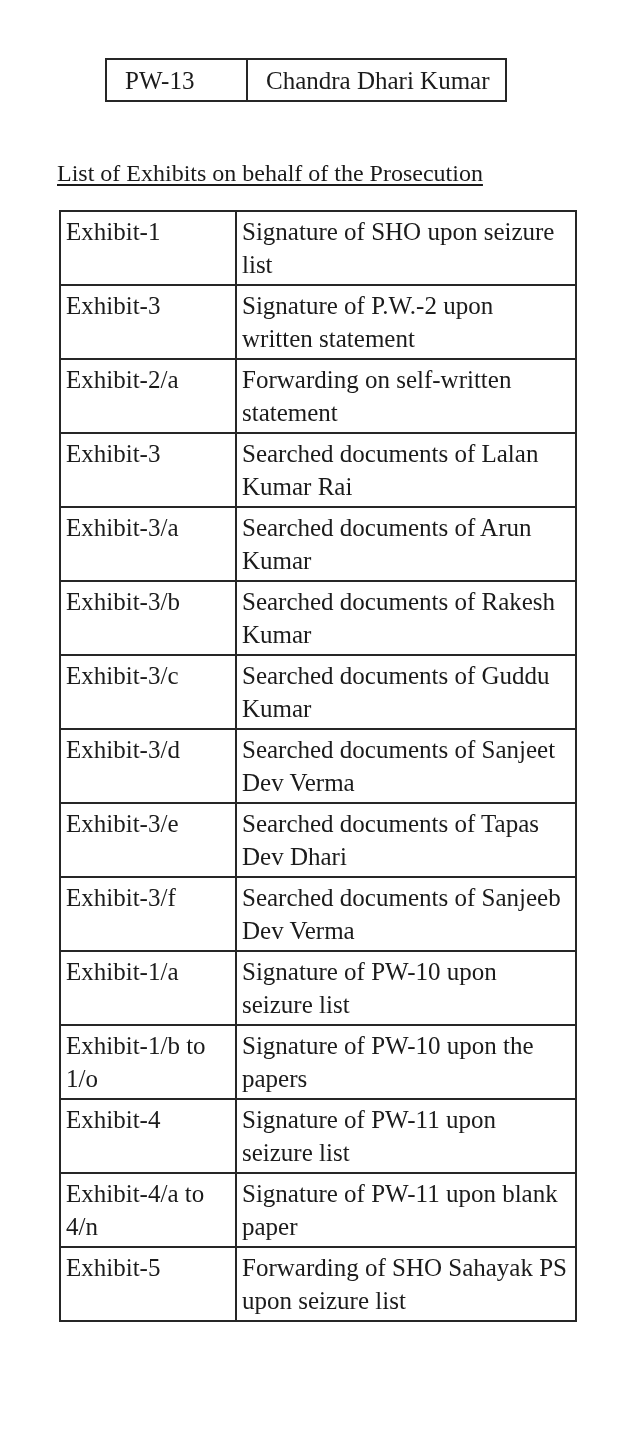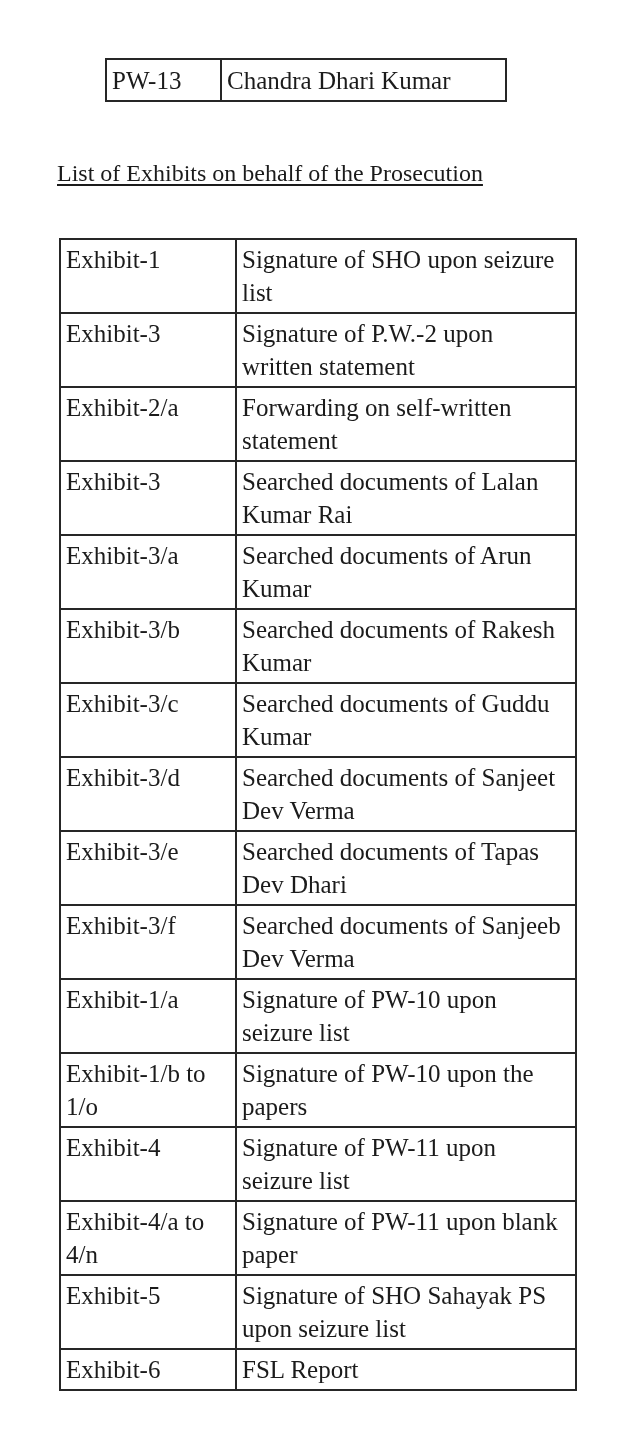--- a/index.html
+++ b/index.html
@@ -23,21 +23,21 @@
     top: 58px;
     width: 402px;
     height: 44px;
     border-collapse: collapse;
     table-layout: fixed;
   }
   .witness-table td {
     border: 2px solid #262626;
     font-size: 25px;
     line-height: 33px;
-    padding: 2px 5px;
+    padding: 2px 18px;
     vertical-align: middle;
     white-space: nowrap;
     overflow: hidden;
   }
   .witness-table .col-no { width: 103px; }
 
   
   .heading {
     position: absolute;
     left: 57px;
@@ -46,21 +46,21 @@
     line-height: 31px;
     text-decoration: underline;
     text-underline-offset: 3px;
     white-space: nowrap;
   }
 
   
   .exhibits-table {
     position: absolute;
     left: 59px;
-    top: 238px;
+    top: 210px;
     width: 518px;
     border-collapse: collapse;
     table-layout: fixed;
   }
   .exhibits-table td {
     border: 2px solid #262626;
     font-size: 25px;
     line-height: 33px;
     padding: 3px 5px;
     vertical-align: top;
@@ -140,22 +140,18 @@
     <tr>
       <td class="col-no">Exhibit-4</td>
       <td>Signature of PW-11 upon seizure list</td>
     </tr>
     <tr>
       <td class="col-no">Exhibit-4/a to 4/n</td>
       <td>Signature of PW-11 upon blank paper</td>
     </tr>
     <tr>
       <td class="col-no">Exhibit-5</td>
-      <td>Signature of SHO Sahayak PS upon seizure list</td>
-    </tr>
-    <tr>
-      <td class="col-no">Exhibit-6</td>
-      <td>FSL Report</td>
+      <td>Forwarding of SHO Sahayak PS upon seizure list</td>
     </tr>
   </tbody>
     </table>
 
 </div>
 
 </body></html>

